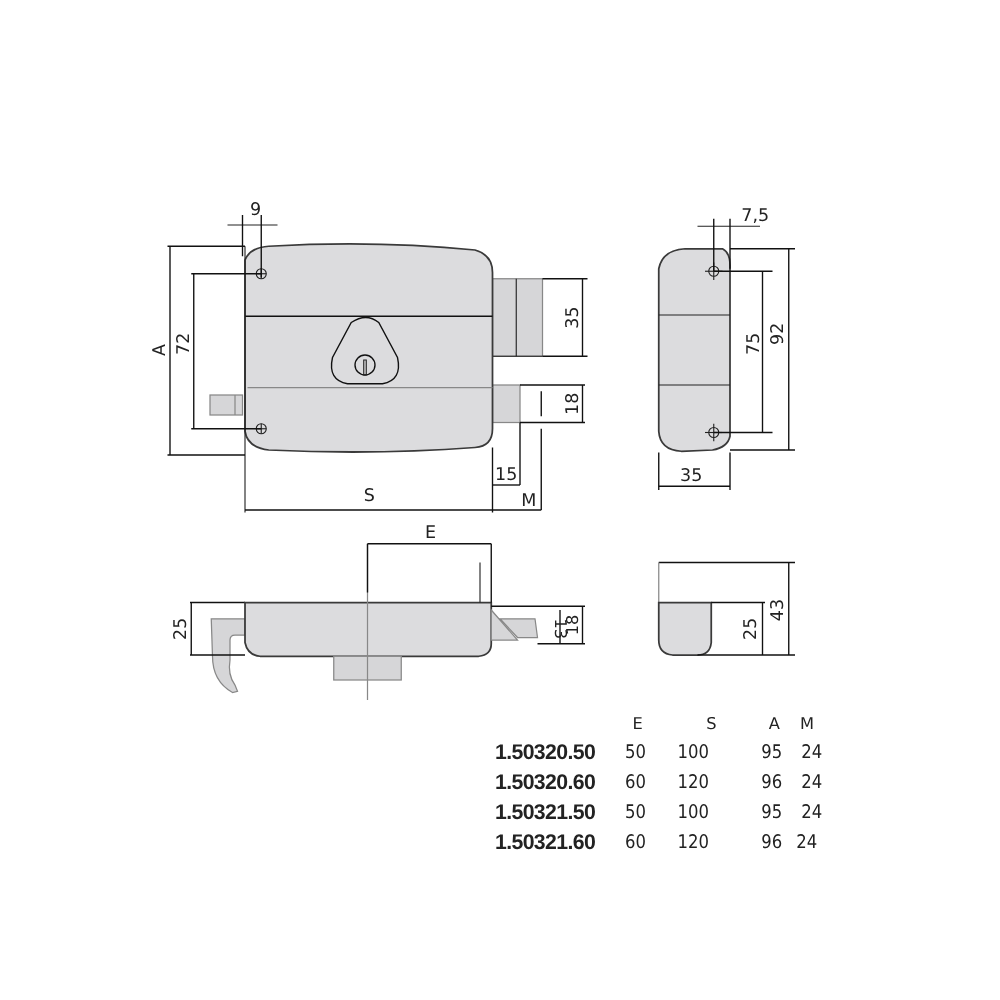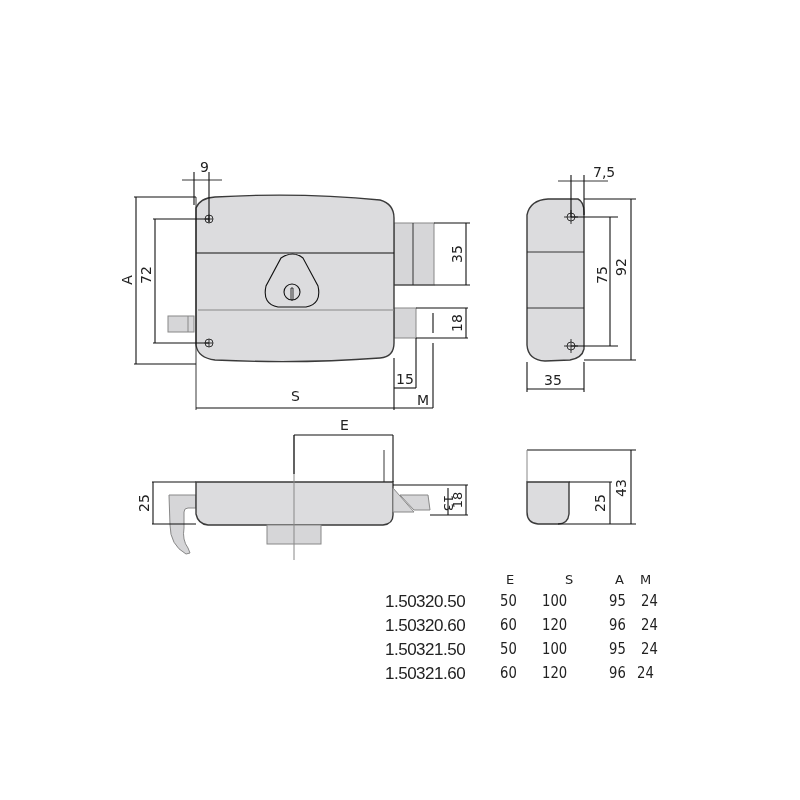--- a/index.html
+++ b/index.html
@@ -11,21 +11,21 @@
     .gray-fill { fill: #d6d6d8; stroke: #888; stroke-width: 1; }
     .ln { stroke: #111; stroke-width: 1.1; fill: none; }
     .ln-thin { stroke: #222; stroke-width: 0.9; fill: none; }
     .ln-gray { stroke: #888; stroke-width: 1; fill: none; }
 
     .table { position: absolute; left: 375px; top: 570px; width: 300px; }
     .thead { position: relative; height: 22px; }
     .thead span { position: absolute; top: 2px; font-family: "DejaVu Sans", sans-serif; font-size: 13px; color: #222; }
     .trow { position: relative; height: 24px; }
     .trow span { position: absolute; top: 0; font-size: 17px; color: #222; }
-    .trow .code { left: 10px; font-family: "Liberation Sans", sans-serif; font-weight: normal; font-size: 17px; letter-spacing: -0.5px; }
+    .trow .code { left: 21px; font-family: "Liberation Sans", sans-serif; font-weight: bold; font-size: 17px; letter-spacing: -0.5px; }
     .trow .val { font-family: "DejaVu Sans", sans-serif; font-size: 15px; transform: scaleX(0.88); transform-origin: left; }
   </style>
 </head>
 <body>
 
 <svg class="drawing" viewBox="0 0 800 800" xmlns="http://www.w3.org/2000/svg">
 
   <g>
 
     <rect x="168" y="316" width="26" height="16" class="gray-fill"></rect>

